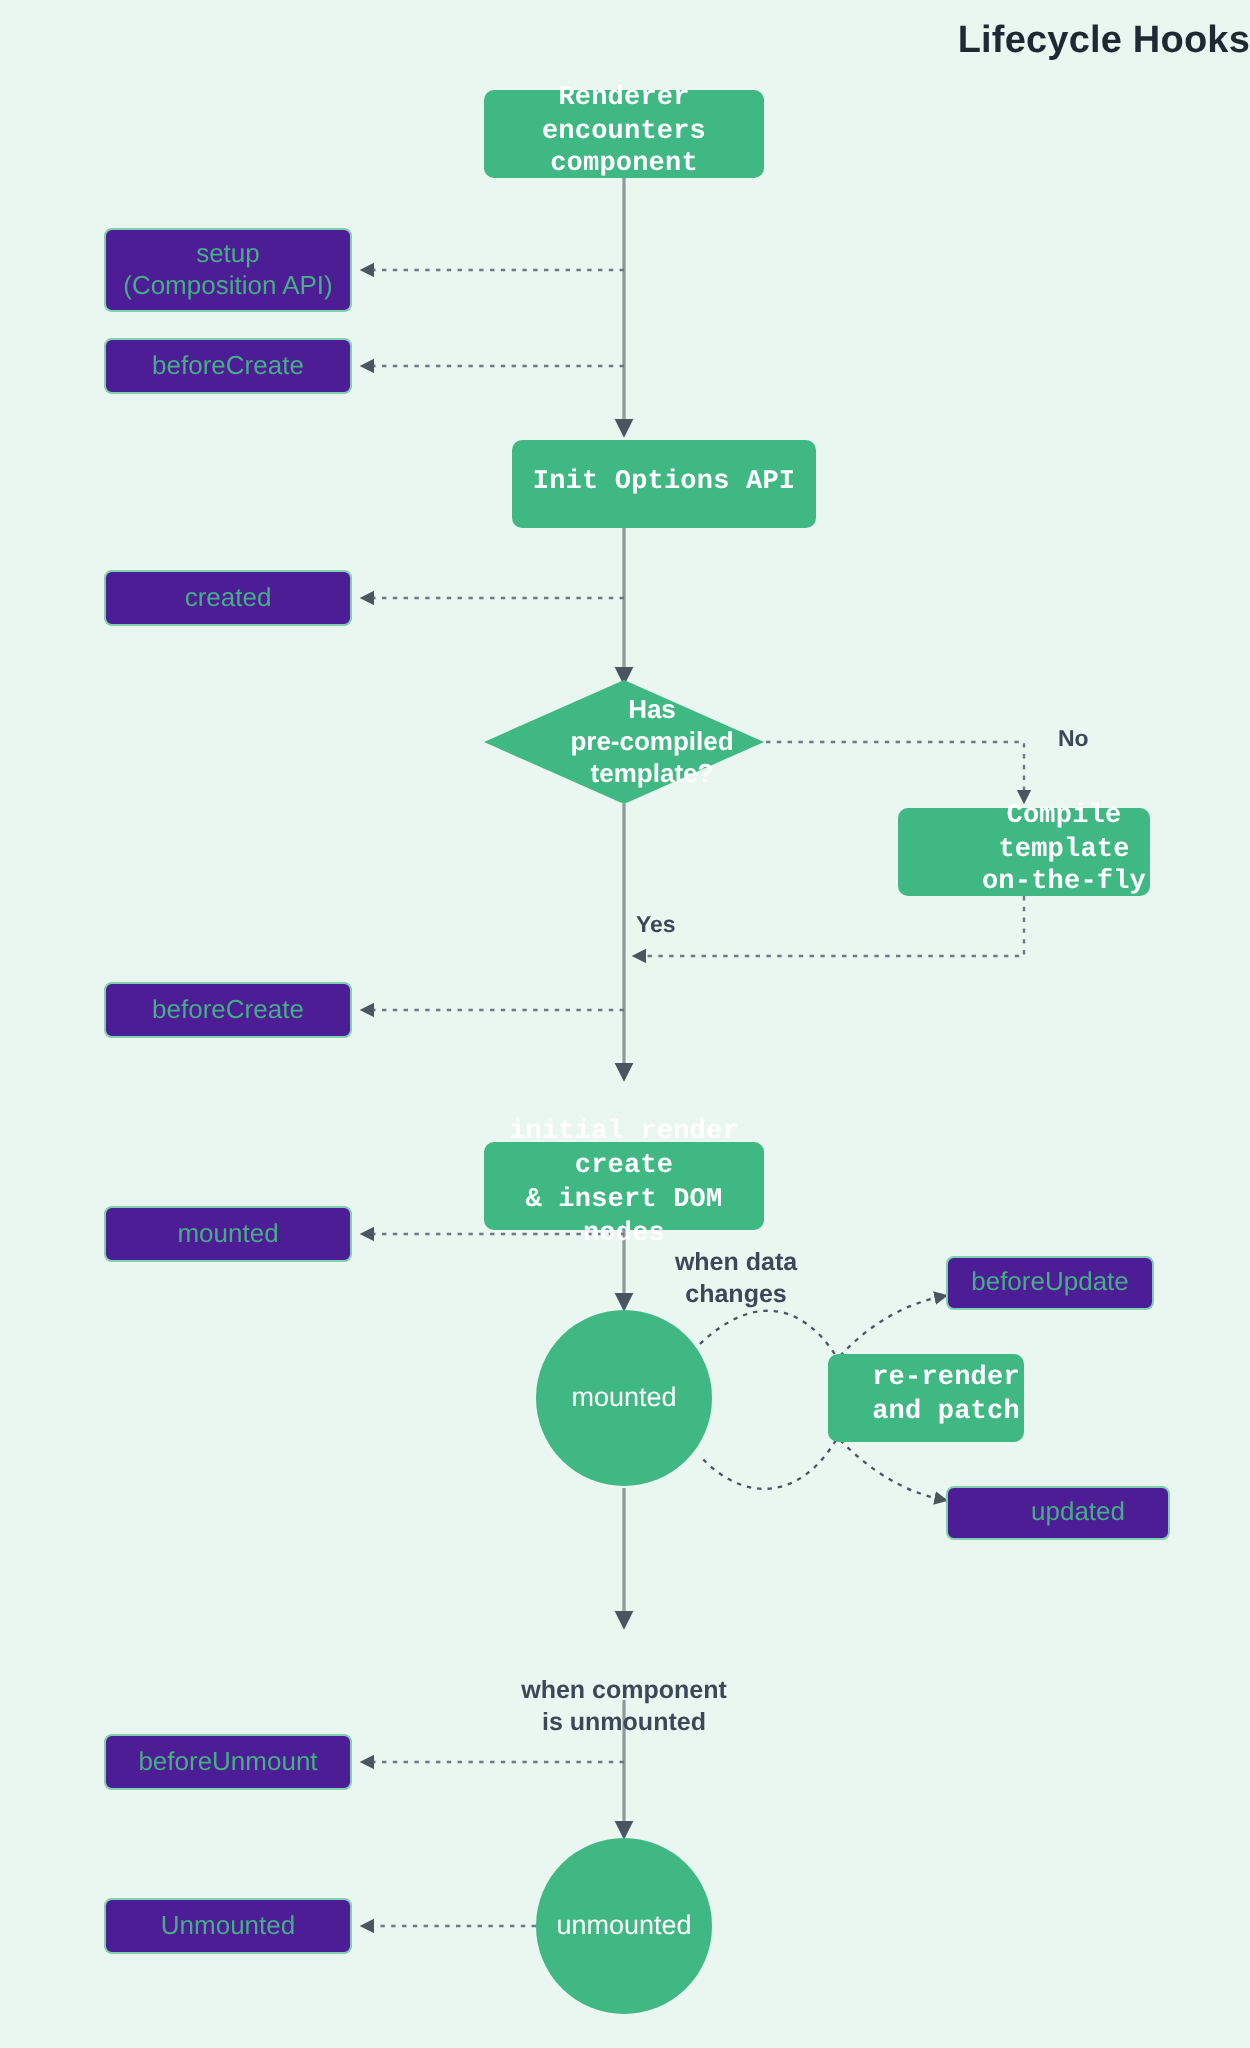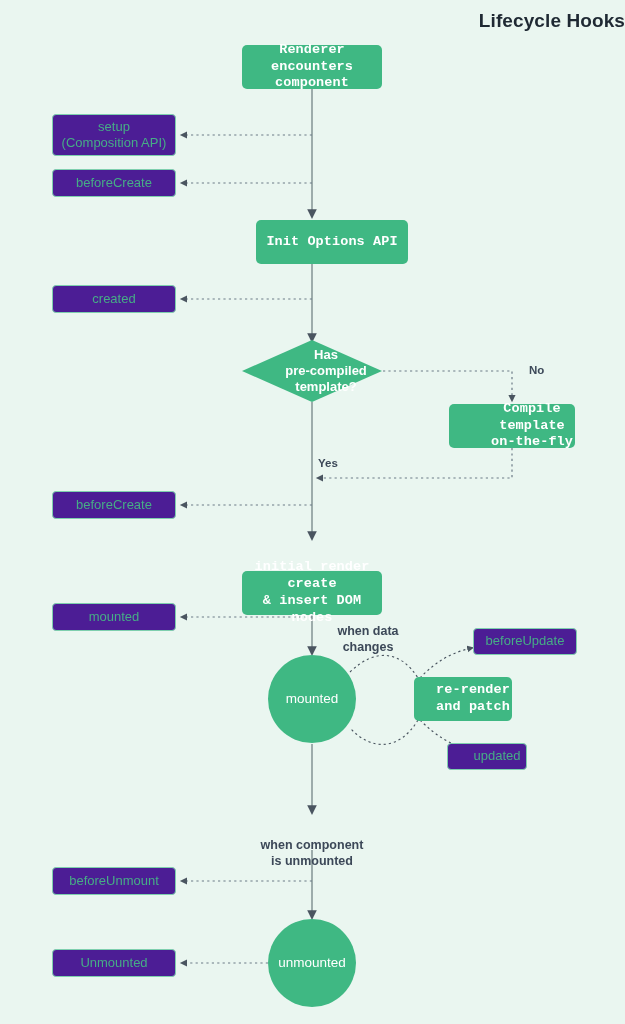--- a/index.html
+++ b/index.html
@@ -244,21 +244,21 @@
     <span>
       <span>re-render</span><br>
       <span>and patch</span>
     </span>
   </div>
 
   <div class="node hook" style="left:473px; top:628px; width:104px; height:27px;">
     <span>beforeUpdate</span>
   </div>
 
-  <div class="node hook" style="left:447px; top:743px; width:80px; height:27px;padding-left:20px;">
+  <div class="node hook" style="left:473px; top:743px; width:112px; height:27px;padding-left:20px;">
     <span>updated</span>
   </div>
 
   <div class="annot" style="left:232px; top:837px; width:160px;">
     <span>when component</span><br>
     <span>is unmounted</span>
   </div>
 
   <div class="node hook" style="left:52px; top:867px; width:124px; height:28px;">
     <span>beforeUnmount</span>

